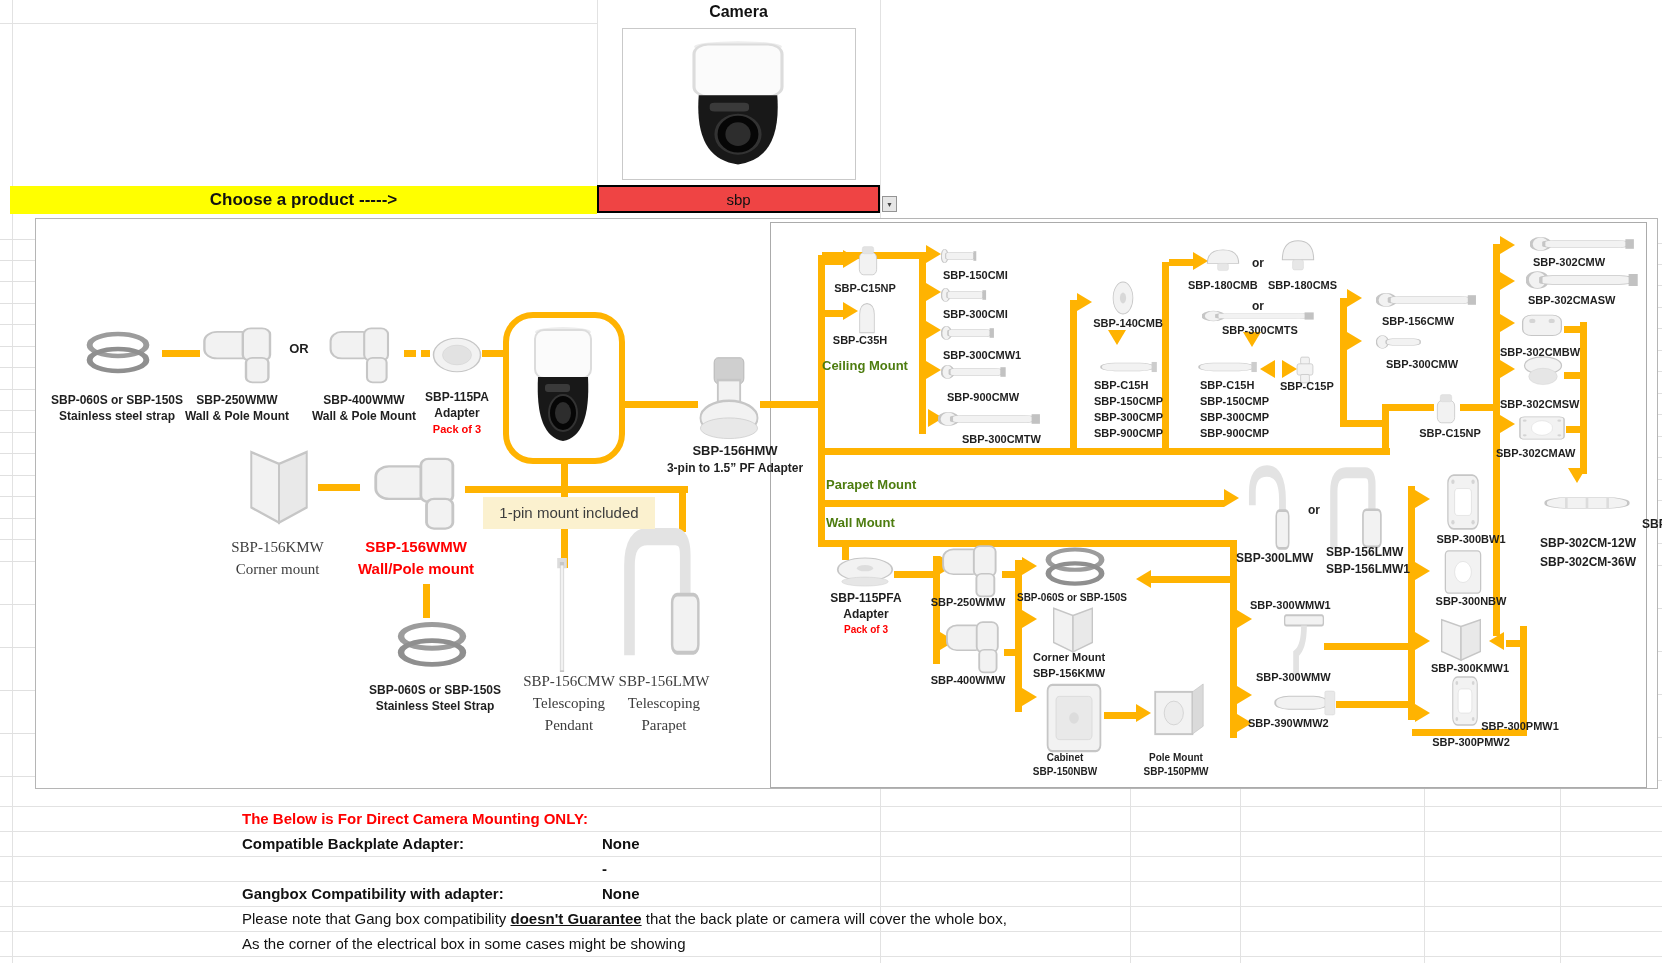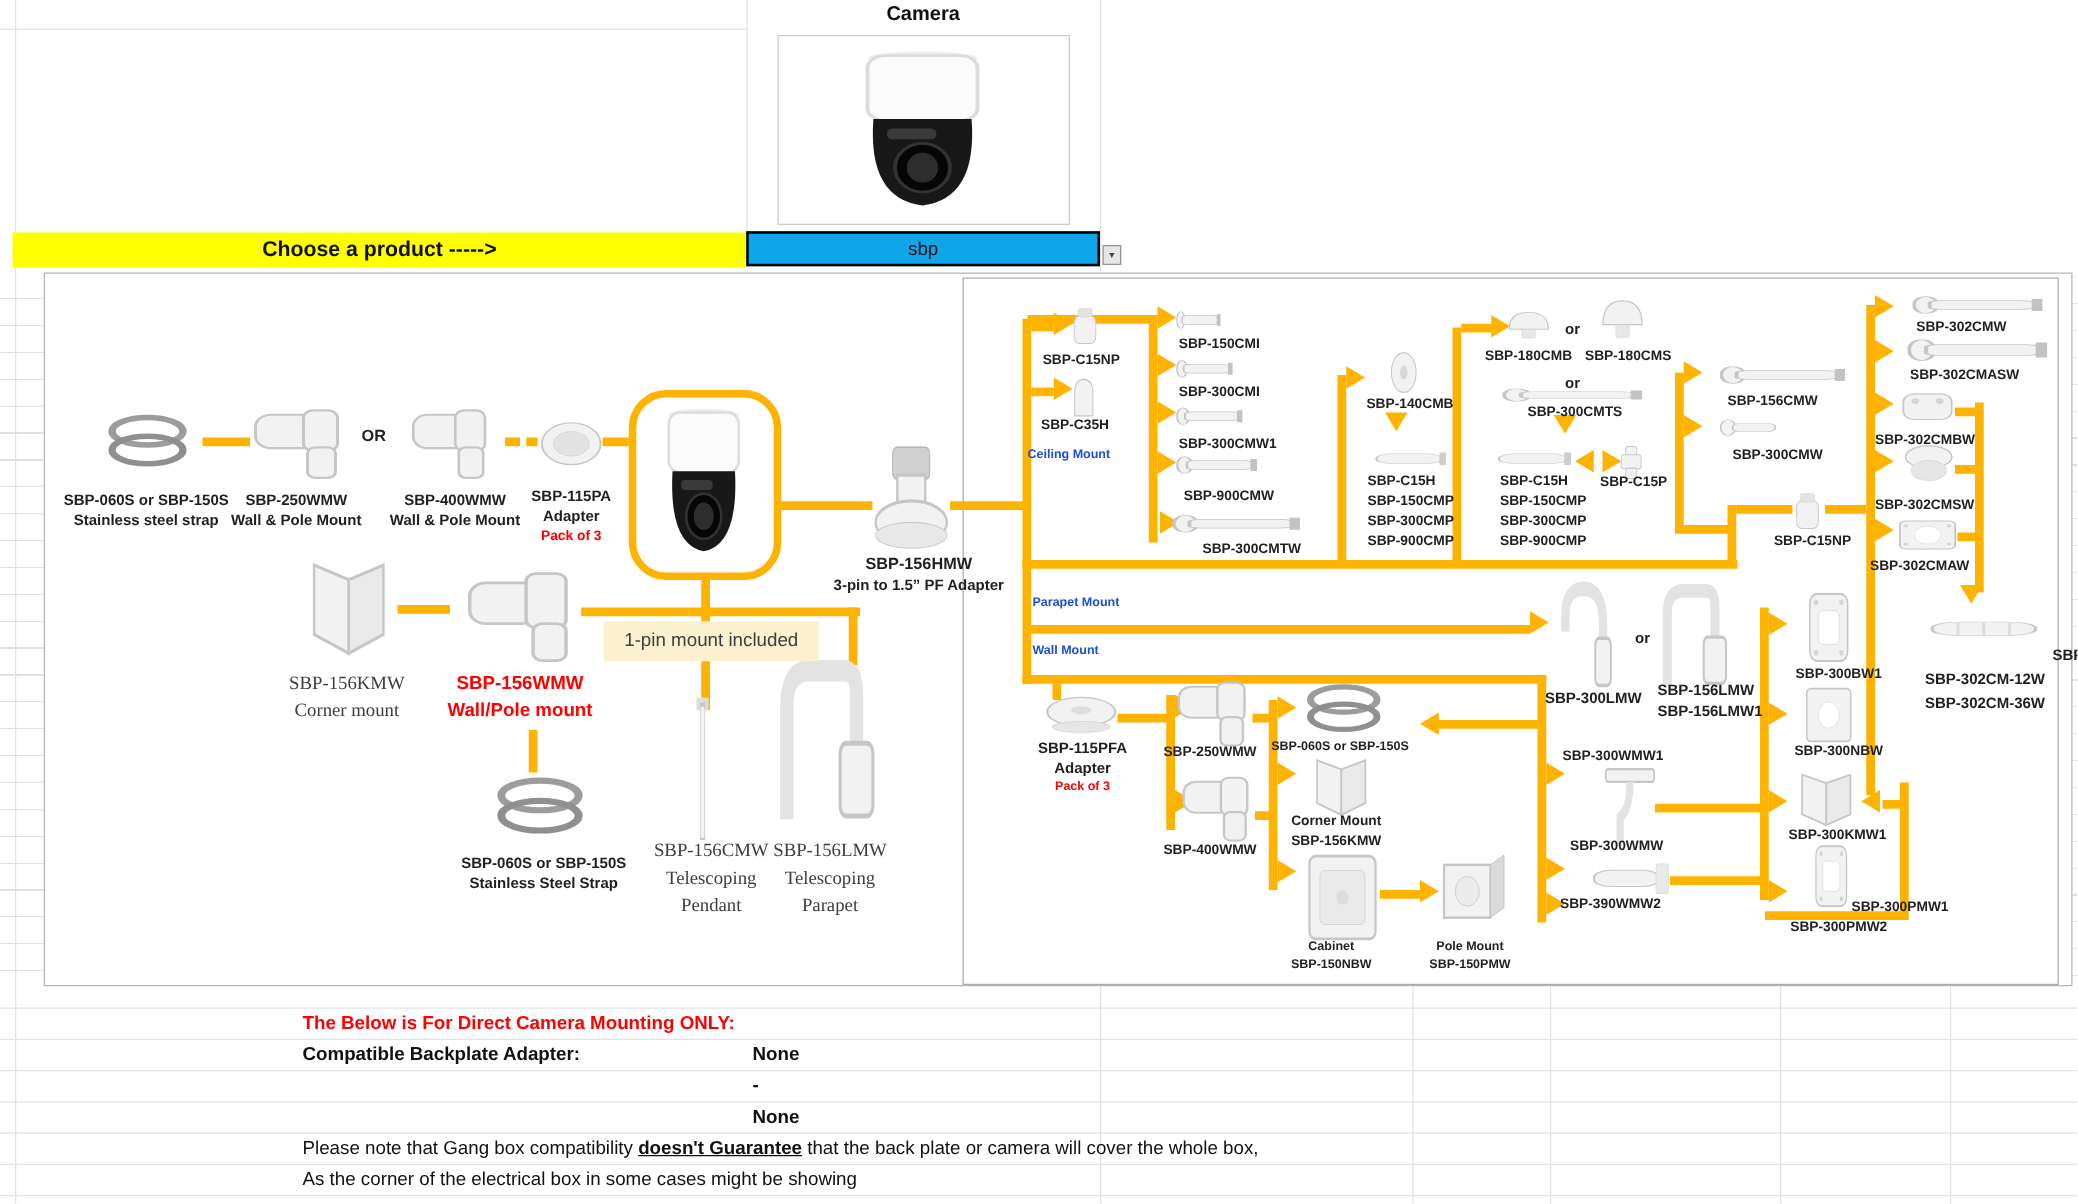--- a/index.html
+++ b/index.html
@@ -8,21 +8,21 @@
   .abs{position:absolute;}
   
   .gl{position:absolute;background:#e2e2e2;}
   .rowstripes{position:absolute;background:repeating-linear-gradient(to bottom,transparent 0 20.5px,#e0e0e0 20.5px 21.5px);}
   
   #camera-title{left:597px;top:0;width:283px;height:23px;line-height:23px;text-align:center;
     font-weight:bold;font-size:16px;color:#111;}
   #camera-imgbox{left:622px;top:28px;width:232px;height:150px;border:1px solid #c9c9c9;background:#fff;}
   #choose-bar{left:10px;top:186px;width:587px;height:28px;background:#ffff00;
     text-align:center;line-height:28px;font-size:17px;font-weight:600;color:#111;}
-  #product-cell{left:597px;top:185px;width:283px;height:28px;border:2px solid #000;background:#0ea5e9;
+  #product-cell{left:597px;top:185px;width:283px;height:28px;border:2px solid #000;background:#ef4444;
     text-align:center;line-height:26px;font-size:15px;color:#111;box-sizing:border-box;}
   #dd-btn{left:882px;top:196px;width:15px;height:16px;background:#e6e6e6;border:1px solid #949494;
     font-size:7px;line-height:15px;text-align:center;color:#444;box-sizing:border-box;}
   
   #panel-outer{left:35px;top:218px;width:1621px;height:569px;border:1px solid #b5b5b5;background:#fff;}
   #panel-right{left:770px;top:222px;width:875px;height:564px;border:1px solid #ababab;background:#fff;}
   
   #diagram{left:0;top:0;width:1662px;height:963px;pointer-events:none;}
   .edge{position:absolute;background:#FFB301;}
   .ar{position:absolute;width:0;height:0;}
@@ -34,21 +34,21 @@
   .dlabel{position:absolute;white-space:nowrap;color:#1f1f1f;line-height:1.2;}
   .dlabel.ac{text-align:center;white-space:normal;line-height:1.1;}
   .b10{font-size:10px;font-weight:bold;}
   .b11{font-size:11px;font-weight:bold;}
   .b12{font-size:12px;font-weight:bold;}
   .b13{font-size:13px;font-weight:bold;}
   .redb{font-size:11px;font-weight:bold;color:#ff0000;}
   .redb10{font-size:10px;font-weight:bold;color:#ff0000;}
   .red15{font-size:15px;font-weight:bold;color:#ff0000;}
   .serif{font-family:"Liberation Serif",serif;font-size:15px;color:#3d3d3d;}
-  .sec{font-size:10px;font-weight:bold;color:#1d4ed8;}
+  .sec{font-size:13px;font-weight:bold;color:#4d7c0f;}
   #frame-hl{left:503px;top:312px;width:122px;height:152px;border:6px solid #FFB301;border-radius:30px;box-sizing:border-box;}
   #note-3pin{left:483px;top:497px;width:172px;height:32px;background:#fbf1cf;color:#3d3d3d;
     font-size:15px;text-align:center;line-height:32px;}
   
   .brow{position:absolute;left:0;width:1662px;height:25px;line-height:25px;font-size:15px;color:#111;}
   .brow .lab{position:absolute;left:242px;font-weight:bold;}
   .brow .val{position:absolute;left:602px;font-weight:bold;}
   #b-title{color:#ff0000;font-weight:bold;position:absolute;left:242px;}
   .note{position:absolute;left:242px;font-weight:normal;}
   .note b u{font-weight:bold;}
@@ -604,20 +604,21 @@
   <span id="b-title">The Below is For Direct Camera Mounting ONLY:</span>
 </div>
 <div class="brow" style="top:831px;">
   <span class="lab">Compatible Backplate Adapter:</span>
   <span class="val">None</span>
 </div>
 <div class="brow" style="top:856px;">
   <span class="val">-</span>
 </div>
 <div class="brow" style="top:881px;">
+  <span class="lab">Gangbox Compatibility with adapter:</span>
   <span class="val">None</span>
 </div>
 <div class="brow" style="top:906px;">
   <span class="note"><span>Please note that Gang box compatibility </span><b><u>doesn't Guarantee</u></b><span> that the back plate or camera will cover the whole box,</span></span>
 </div>
 <div class="brow" style="top:931px;">
   <span class="note">As the corner of the electrical box in some cases might be showing</span>
 </div>
 
 </body></html>

